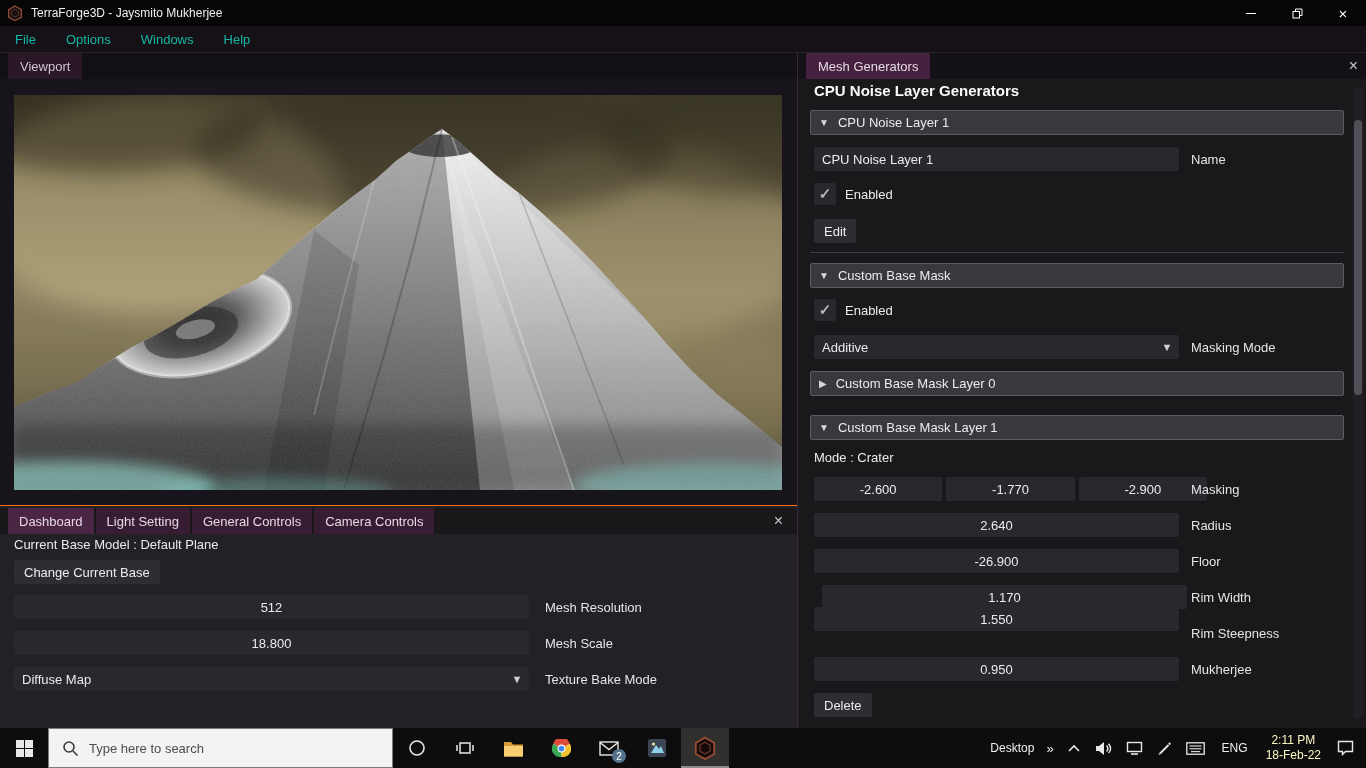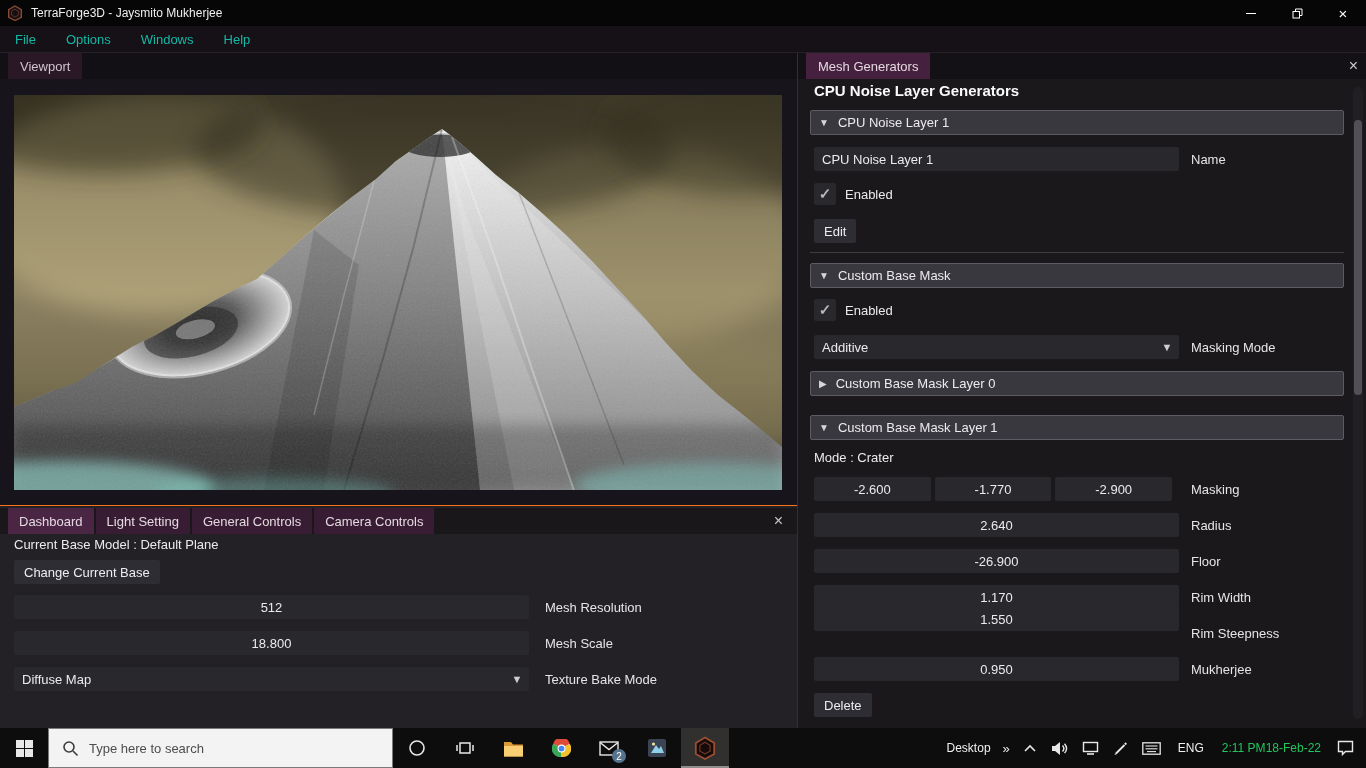--- a/index.html
+++ b/index.html
@@ -59,42 +59,42 @@
   .right-panel { left:797px; top:79px; width:569px; height:649px; background:#1b181c; border-left:1px solid #332e35;text-decoration:underline; }
   .rp-heading { position:absolute; left:16px; top:3px; font-size:15px; font-weight:bold; color:#fafafa; }
   .chdr { position:absolute; left:12px; width:534px; height:25px; background:#3a383f; border:1px solid #5c5a63; border-radius:2px; display:flex; align-items:center; padding-left:8px; color:#eceaec; }
   .chdr .arr { font-size:10px; color:#d8d6da; margin-right:9px; }
   .rp-input { position:absolute; left:16px; width:365px; }
   .rp-label { position:absolute; left:393px; height:24px; display:flex; align-items:center; color:#e6e4e6; }
   .checkrow { position:absolute; left:16px; display:flex; align-items:center; }
   .checkbox { width:22px; height:22px; background:#29282c; border-radius:2px; display:flex; align-items:center; justify-content:center; color:#b9b7bd; font-size:15px; font-weight:bold; }
   .checkrow span.cklbl { margin-left:9px; color:#eceaec; }
   .separator { position:absolute; left:12px; width:534px; height:1px; background:#403e44; }
-  .pos-row { position:absolute; left:16px; width:358px; display:flex; gap:4px; }
+  .pos-row { position:absolute; left:16px; width:393px; display:flex; gap:4px; }
   .pos-row .field { flex:1; }
   .rp-scrollbar { position:absolute; right:3px; top:8px; width:10px; height:632px; background:#202024; border-radius:5px; }
   .rp-thumb { position:absolute; left:1px; top:33px; width:8px; height:275px; background:#514f57; border-radius:4px; }
 
   
   .taskbar { left:0; top:728px; width:1366px; height:40px; background:#0d0d0d; display:flex; align-items:center;justify-content:flex-end; }
   .tb-start { width:48px; height:40px; display:flex; align-items:center; justify-content:center; }
   .tb-search { width:345px; height:40px; background:#f3f3f3; display:flex; align-items:center; border:1px solid #7a7a7a; }
   .tb-search svg { margin-left:13px; flex:0 0 auto; }
   .tb-search input { border:0; outline:0; background:transparent; margin-left:10px; width:280px; font-family:"Liberation Sans",sans-serif; font-size:13px; color:#3d3d3d; }
   .tb-search input::placeholder { color:#4c4c4c; opacity:1; }
   .tb-icon { width:48px; height:40px; display:flex; align-items:center; justify-content:center; position:relative; }
   .tb-icon.active { background:#31302f; box-shadow: inset 0 -2px 0 #8d8d8d; }
   .badge { position:absolute; right:7px; bottom:5px; width:14px; height:14px; border-radius:50%; background:#56738e; color:#fff; font-size:10px; display:flex; align-items:center; justify-content:center; }
   .tray { margin-left:auto; display:flex; align-items:center; height:40px; }
   .tray > div { display:flex; align-items:center; justify-content:center; height:40px; }
   .tray-desktop { padding:0 6px; font-size:12px; color:#f0f0f0; }
   .tray-more { padding:0 6px; color:#e8e8e8; font-size:13px; }
   .tray-ico { padding:0 7px; }
   .tray-lang { padding:0 10px; font-size:12px; color:#f0f0f0; }
-  .tray-clock { flex-direction:row; padding:0 8px; font-size:12px; color:#22c55e; line-height:1.25; align-items:flex-end; }
+  .tray-clock { flex-direction:column; padding:0 8px; font-size:12px; color:#fef9c3; line-height:1.25; align-items:flex-end; }
   .tray-action { padding:0 12px 0 8px; }
 </style>
 </head>
 <body>
 
 <div class="abs titlebar">
   <svg class="title-logo" viewBox="0 0 16 16">
     <polygon points="8,1 14.3,4.7 14.3,12.3 8,15.5 1.7,12.3 1.7,4.7" fill="#171012" stroke="#8a4a33" stroke-width="1.4"></polygon>
     <polygon points="8,4.2 11.4,6.2 11.4,10.2 8,12 4.6,10.2 4.6,6.2" fill="none" stroke="#5e3424" stroke-width="1"></polygon>
   </svg>
@@ -290,21 +290,21 @@
     <div class="field">-2.900</div>
   </div>
   <div class="rp-label" style="top:398px;">Masking</div>
 
   <div class="field rp-input" style="top:434px;">2.640</div>
   <div class="rp-label" style="top:434px;">Radius</div>
 
   <div class="field rp-input" style="top:470px;">-26.900</div>
   <div class="rp-label" style="top:470px;">Floor</div>
 
-  <div class="field rp-input" style="top:506px;">1.170</div>
+  <div class="field rp-input" style="top:506px;margin-left:8px;">1.170</div>
   <div class="rp-label" style="top:506px;">Rim Width</div>
 
   <div class="field rp-input" style="top:528px;">1.550</div>
   <div class="rp-label" style="top:542px;">Rim Steepness</div>
 
   <div class="field rp-input" style="top:578px;">0.950</div>
   <div class="rp-label" style="top:578px;">Mukherjee</div>
 
   <div class="btn" style="position:absolute;left:16px;top:614px;">Delete</div>
 

